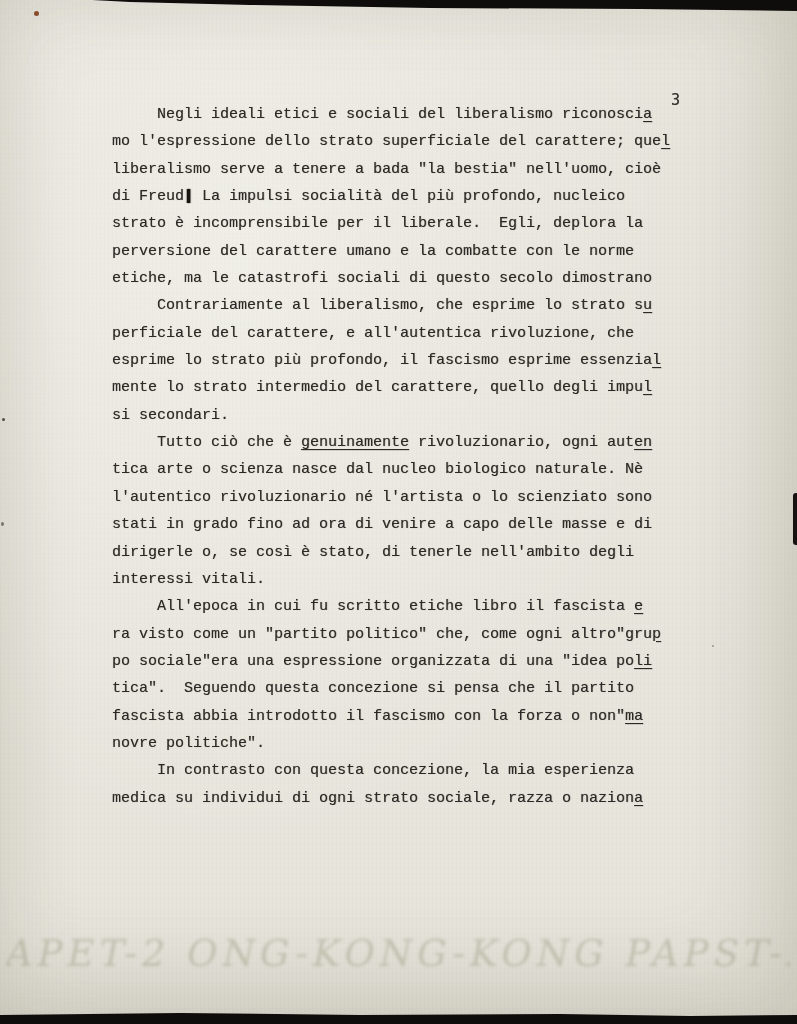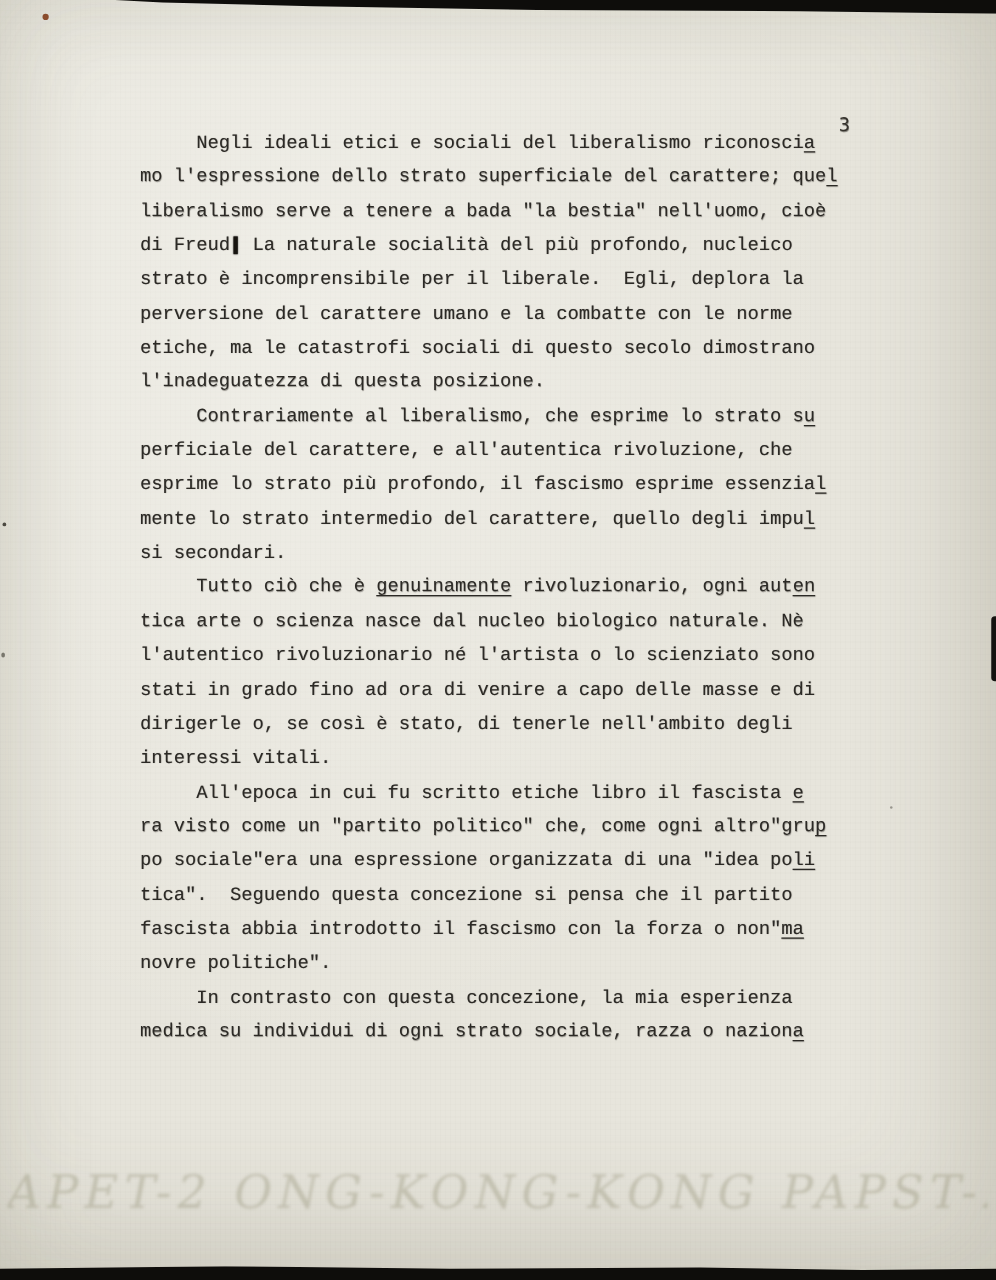--- a/index.html
+++ b/index.html
@@ -94,25 +94,24 @@
 
   <div class="watermark">APET-2 ONG-KONG-KONG PAPST-2 ONG-4</div>
 
   <div class="page-number">3</div>
 
   <div class="text-block">
       <div class="paragraph">
         <div class="line indent"><span class="seg">Negli ideali etici e sociali del liberalismo riconosci</span><span class="seg u">a</span></div>
         <div class="line"><span class="seg">mo l'espressione dello strato superficiale del carattere; que</span><span class="seg u">l</span></div>
         <div class="line"><span class="seg">liberalismo serve a tenere a bada "la bestia" nell'uomo, cioè</span></div>
-        <div class="line"><span class="seg">di Freud</span><span class="seg pen-mark">|</span><span class="seg"> La naturale socialità del più profondo, nucleico</span></div>
+        <div class="line"><span class="seg">di Freud</span><span class="seg pen-mark">|</span><span class="seg"> La impulsi socialità del più profondo, nucleico</span></div>
         <div class="line"><span class="seg">strato è incomprensibile per il liberale.  Egli, deplora la</span></div>
         <div class="line"><span class="seg">perversione del carattere umano e la combatte con le norme</span></div>
         <div class="line"><span class="seg">etiche, ma le catastrofi sociali di questo secolo dimostrano</span></div>
-        <div class="line"><span class="seg">l'inadeguatezza di questa posizione.</span></div>
       </div>
       <div class="paragraph">
         <div class="line indent"><span class="seg">Contrariamente al liberalismo, che esprime lo strato s</span><span class="seg u">u</span></div>
         <div class="line"><span class="seg">perficiale del carattere, e all'autentica rivoluzione, che</span></div>
         <div class="line"><span class="seg">esprime lo strato più profondo, il fascismo esprime essenzia</span><span class="seg u">l</span></div>
         <div class="line"><span class="seg">mente lo strato intermedio del carattere, quello degli impu</span><span class="seg u">l</span></div>
         <div class="line"><span class="seg">si secondari.</span></div>
       </div>
       <div class="paragraph">
         <div class="line indent"><span class="seg">Tutto ciò che è </span><span class="seg u">genuinamente</span><span class="seg"> rivoluzionario, ogni aut</span><span class="seg u">en</span></div>

